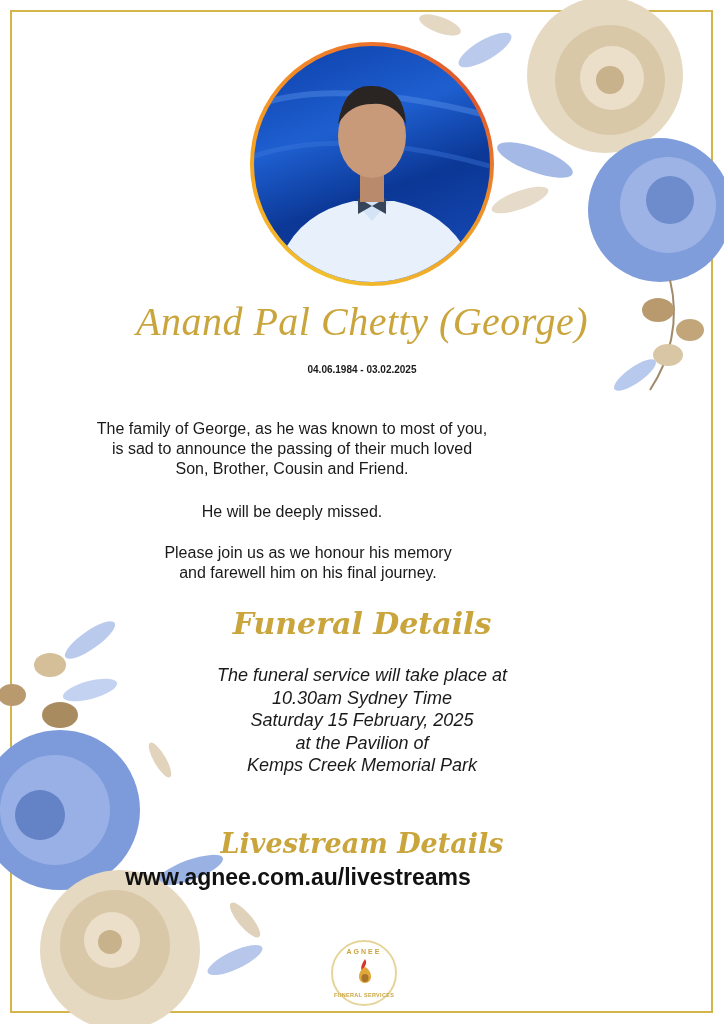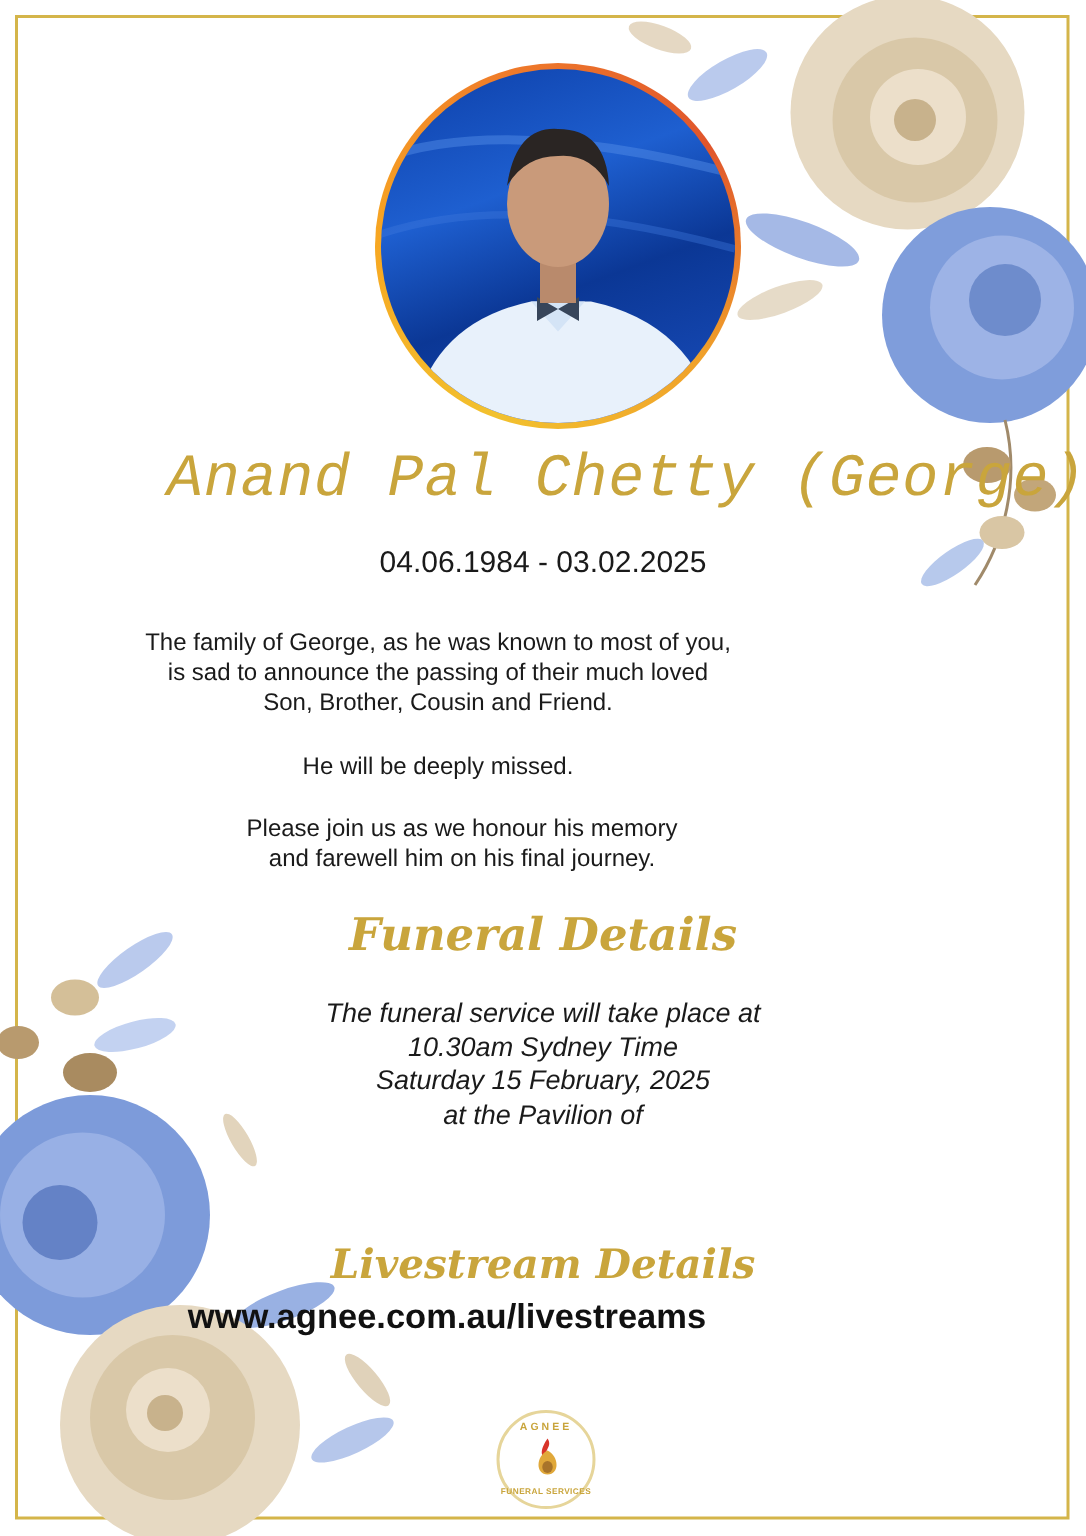--- a/index.html
+++ b/index.html
@@ -7,23 +7,23 @@
          font-family: "Liberation Sans", "DejaVu Sans", sans-serif; color: #1a1a1a; }
   .frame { position: absolute; left: 10px; top: 10px; width: 703px; height: 1003px;
            border: 2px solid #d4b54a; box-sizing: border-box; z-index: 1; pointer-events: none; }
   .floral { position: absolute; z-index: 2; }
   .photo-ring { position: absolute; left: 250px; top: 42px; width: 244px; height: 244px; border-radius: 50%;
                 background: conic-gradient(from 200deg, #f2c12e, #f7a722, #ef7b2a, #e0552c, #f0a12a, #f2c12e);
                 z-index: 3; }
   .photo { position: absolute; left: 4px; top: 4px; width: 236px; height: 236px; border-radius: 50%; overflow: hidden;
            background: linear-gradient(160deg, #0d3fa8 0%, #1e5fd0 35%, #0b3795 60%, #1a4fbf 100%); }
   .content { position: absolute; left: 0; top: 0; width: 724px; z-index: 4; text-align: center; }
-  .name { position: absolute; left: 0; width: 724px; top: 298px; font-family: Liberation Mono, monospace; font-style: italic;
-          font-size: 40px; color: #c9a53c; letter-spacing: 0.5px; text-align: right; }
-  .dates { position: absolute; left: 0; width: 724px; top: 364px; font-size: 20px; font-weight: normal; color: #1a1a1a; }
+  .name { position: absolute; left: 0; width: 724px; top: 298px; font-family: Liberation Serif, serif; font-style: italic;
+          font-size: 40px; color: #c9a53c; letter-spacing: 0.5px; }
+  .dates { position: absolute; left: 0; width: 724px; top: 364px; font-size: 10px; font-weight: bold; color: #1a1a1a; }
   .para { position: absolute; left: 0; width: 584px; font-size: 16px; line-height: 20px; color: #1a1a1a; }
   .section-title { position: absolute; left: 0; width: 724px; font-family: "DejaVu Serif", serif; font-style: italic;
                    font-size: 30px; color: #c9a53c; font-weight: bold; }
   .details { position: absolute; left: 0; width: 724px; top: 664px; font-size: 18px; line-height: 22.5px; color: #1a1a1a; font-style: italic; }
   .url { position: absolute; left: 0; width: 596px; top: 864px; font-size: 23px; font-weight: bold; color: #111; text-decoration: none; display: block; }
   .logo { position: absolute; left: 331px; top: 940px; width: 66px; height: 66px; border-radius: 50%;
           background: #fff; border: 2px solid #e6d59a; z-index: 5; box-sizing: border-box; }
   .logo-top { position: absolute; top: 6px; left: 0; width: 100%; text-align: center; font-size: 7px; font-weight: bold; color: #c9a53c; letter-spacing: 2px; }
   .logo-bottom { position: absolute; bottom: 6px; left: 0; width: 100%; text-align: center; font-size: 5.5px; font-weight: bold; color: #c9a53c; letter-spacing: 0.3px; }
 </style>
@@ -102,20 +102,21 @@
     <div>and farewell him on his final journey.</div>
   </div>
 
   <div class="section-title" style="top:606px;">Funeral Details</div>
 
   <div class="details">
     <div>The funeral service will take place at</div>
     <div>10.30am Sydney Time</div>
     <div>Saturday 15 February, 2025</div>
     <div>at the Pavilion of</div>
+    <div>Kemps Creek Memorial Park</div>
   </div>
 
   <div class="section-title" style="top:828px; font-size:27px;">Livestream Details</div>
   <a class="url">www.agnee.com.au/livestreams</a>
 </div>
 
 <div class="logo">
   <div class="logo-top">AGNEE</div>
   <svg style="position:absolute; left:22px; top:15px;" width="20" height="28" viewBox="0 0 20 28">
     <path d="M10 2 C 14 8, 6 10, 10 16 C 4 14, 6 8, 10 2 Z" fill="#d8342a"></path>

